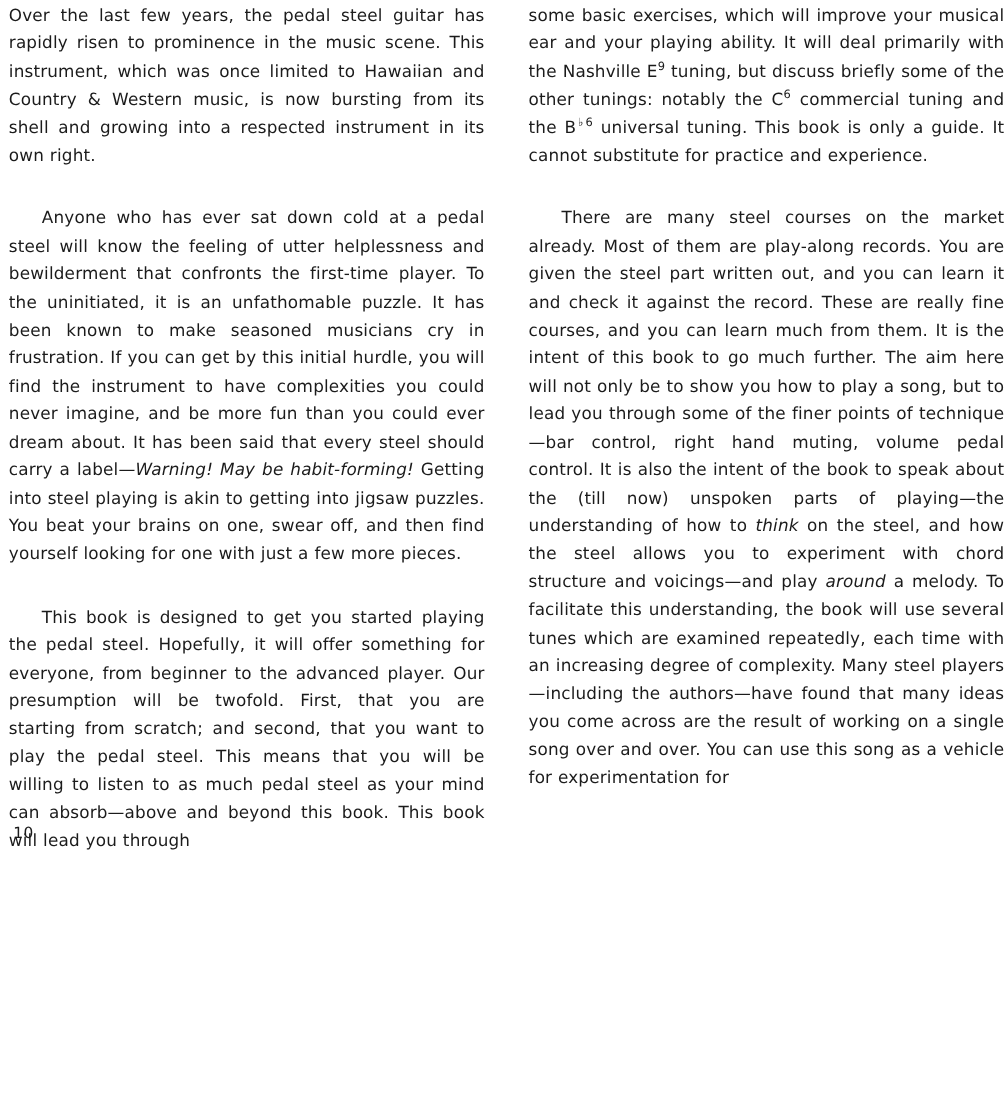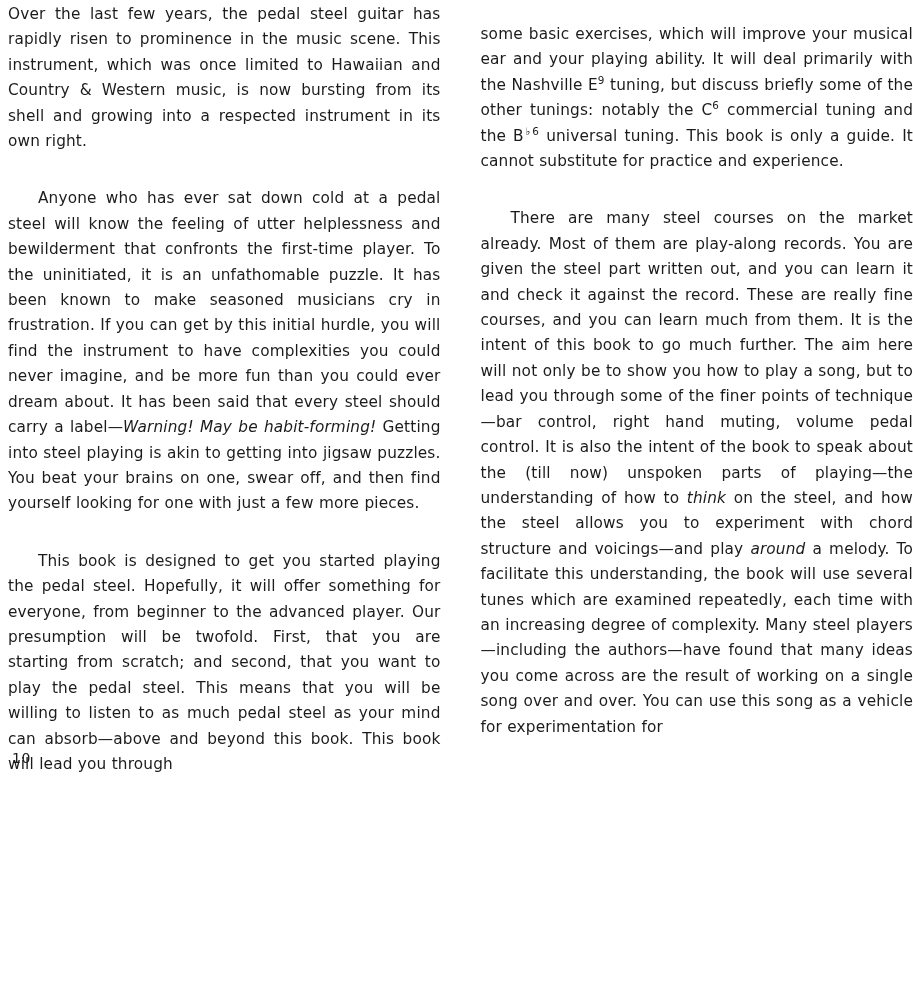--- a/index.html
+++ b/index.html
@@ -44,21 +44,21 @@
     font-size: 15.3px;
     line-height: 25.4px;
     letter-spacing: 0.15px;
     word-spacing: 0.3px;
     color: #1b1b1b;
   }
   p.para + p.para {
     text-indent: 30px;
     margin-top: 32px;
   }
-  .col.right p.para:first-child { text-indent: 0; margin-top: 20px; }
+  .col.right p.para:first-child { text-indent: 0; }
 
   i, em { font-style: italic; }
 
   sup {
     font-size: 0.68em;
     vertical-align: super;
     line-height: 0;
   }
 
   .page-number {

